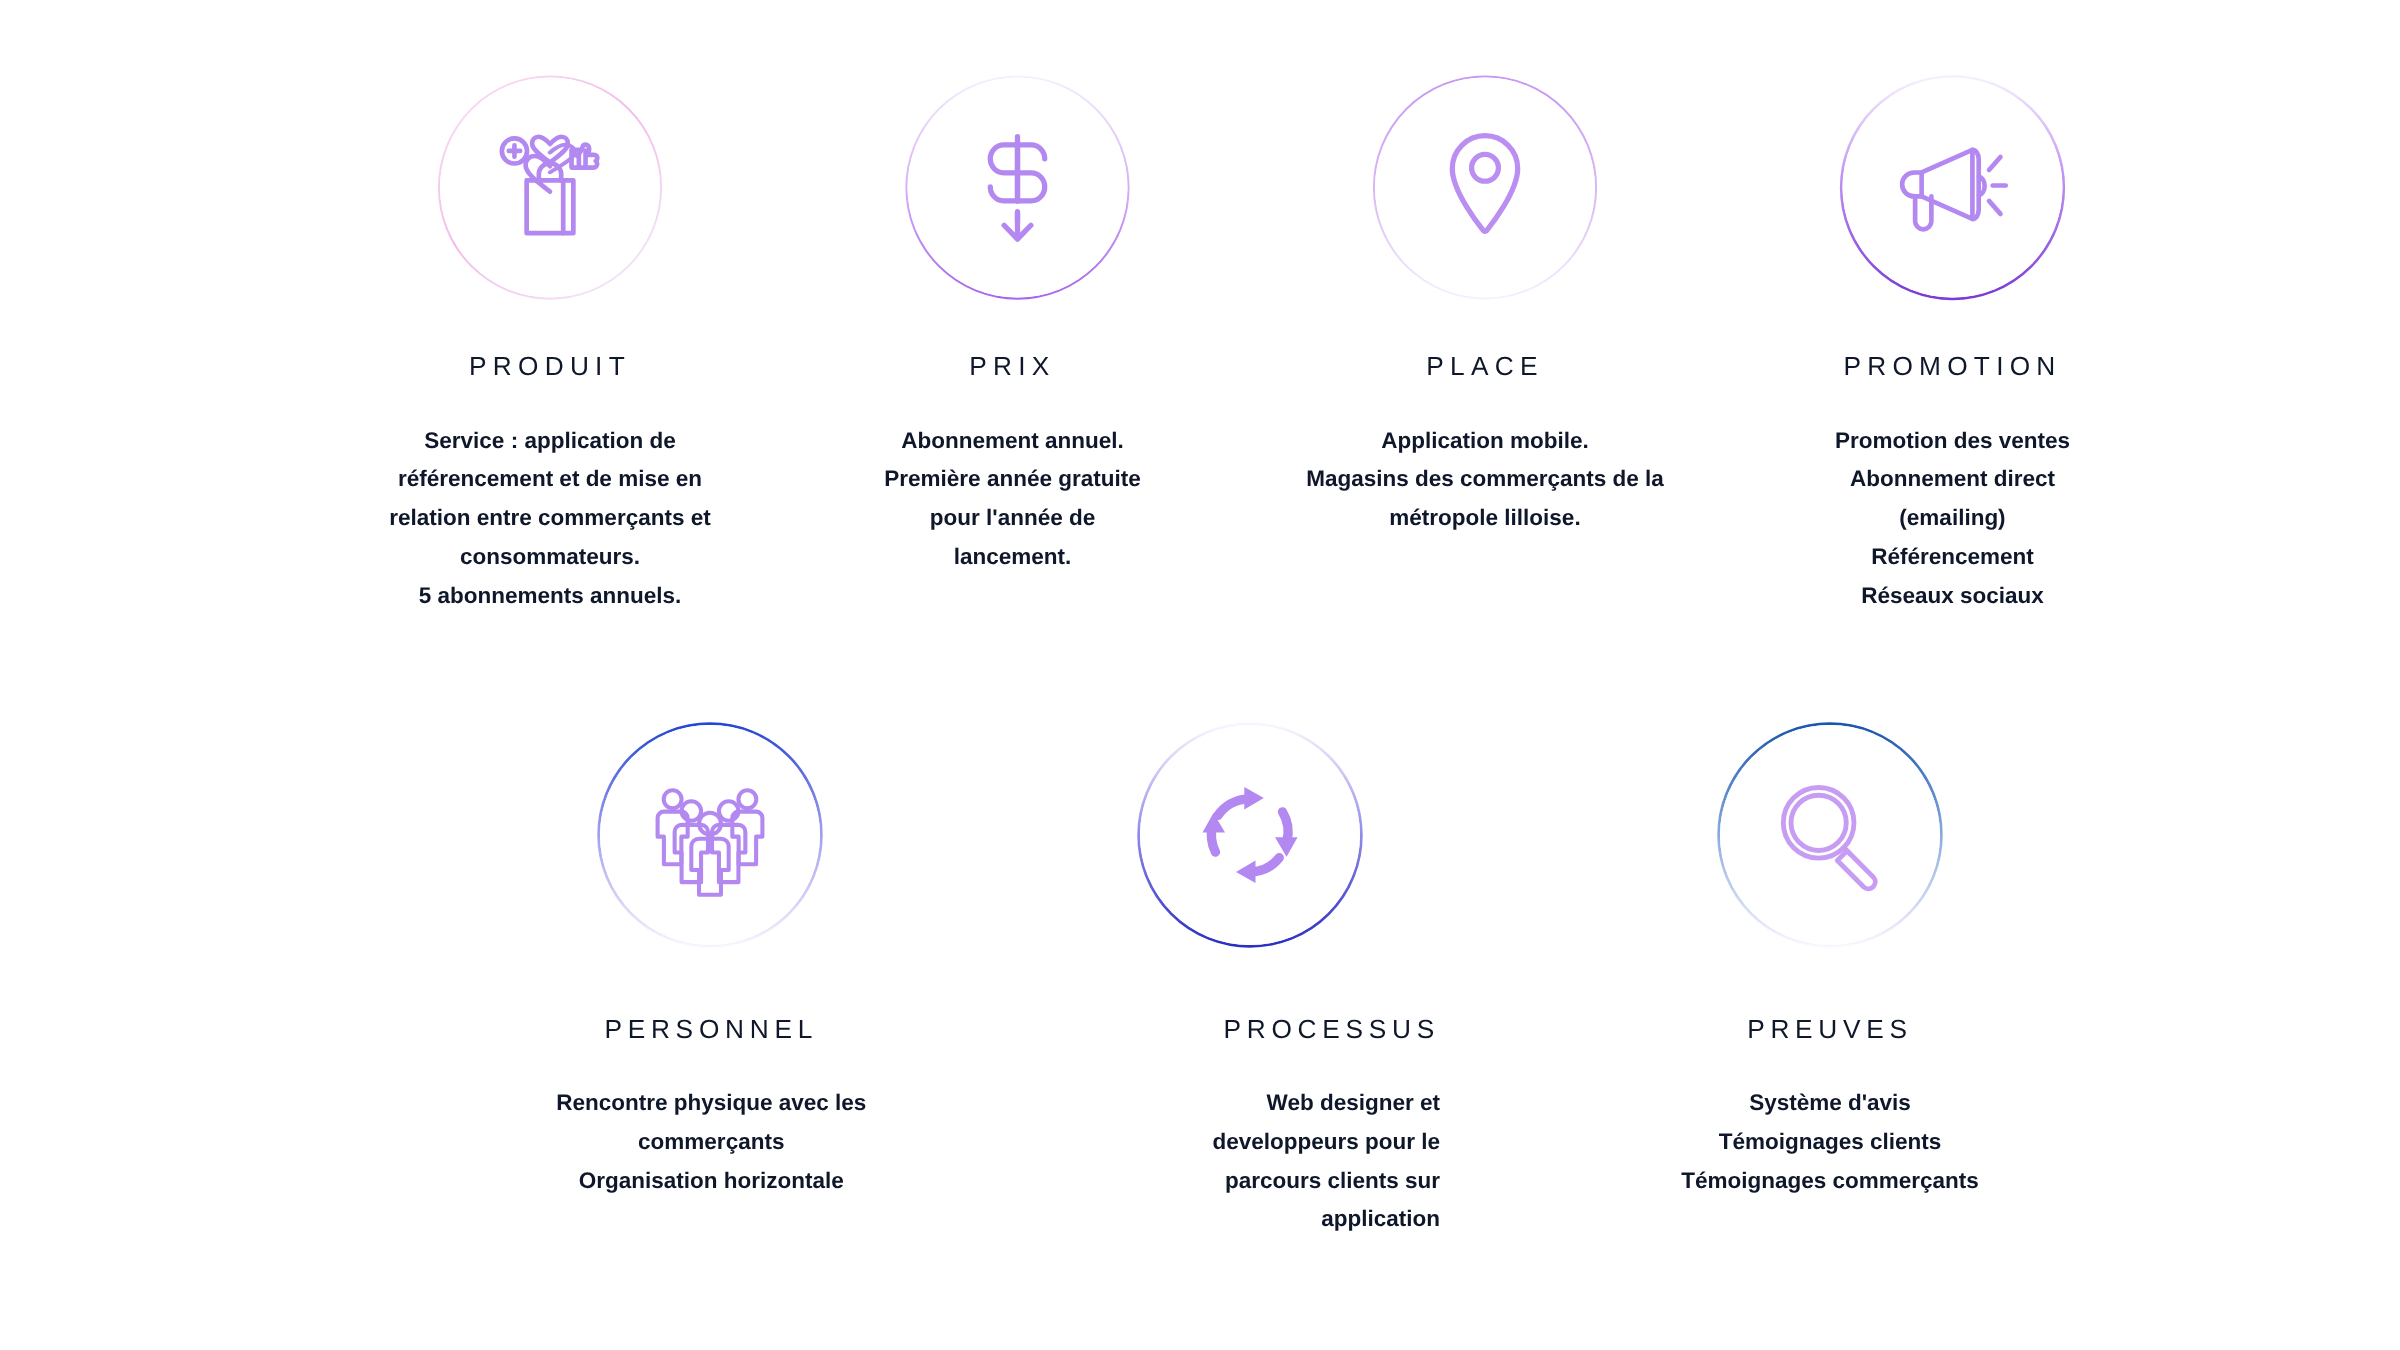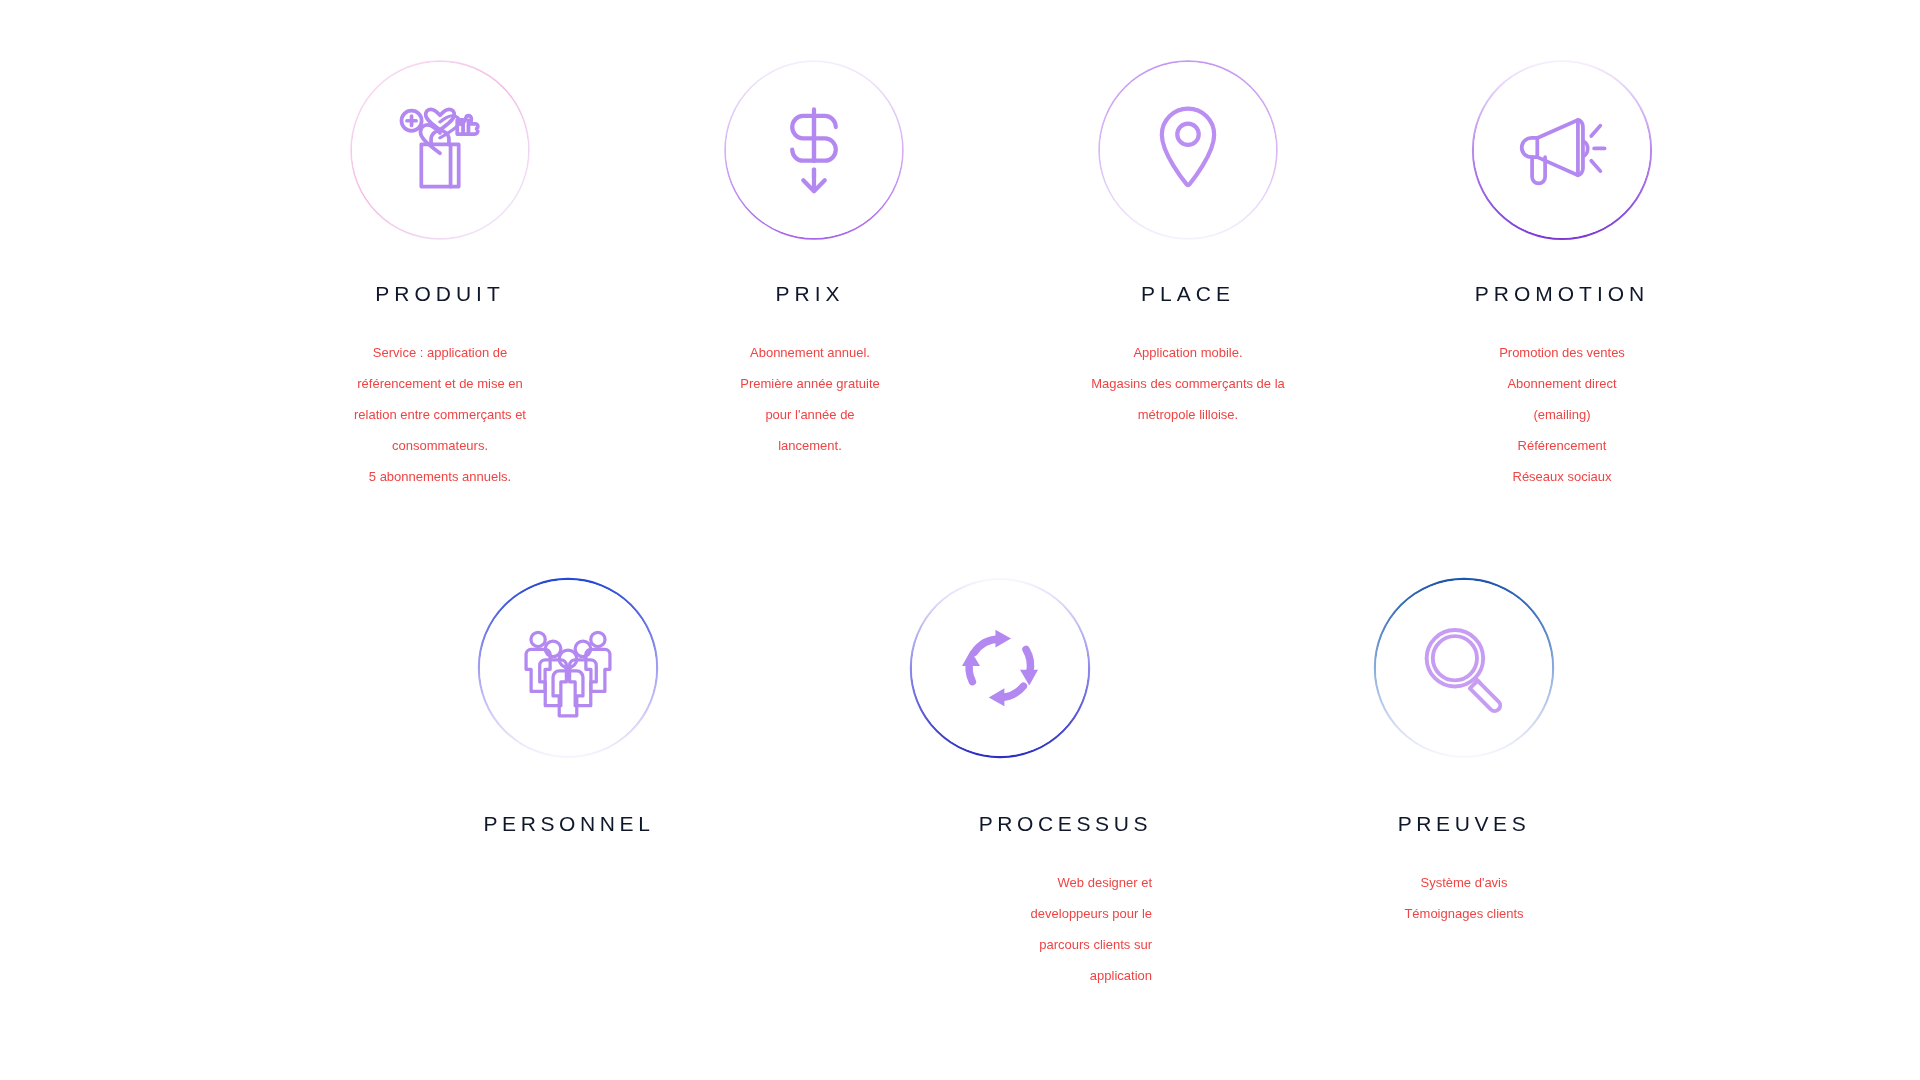--- a/index.html
+++ b/index.html
@@ -65,24 +65,24 @@
   }
   .col-title {
     font-size: 21px;
     letter-spacing: 5.0px;
     color: #0f172a;
     font-weight: 400;
     white-space: nowrap;
     margin-bottom: 31px;
   }
   .col-body {
-    font-size: 13px;
+    font-size: 18px;
     line-height: 31px;
-    color: #ef4444;
-    font-weight: 400;
+    color: #0f172a;
+    font-weight: 700;
   }
   .col-body div { white-space: nowrap; }
 
   .row2 .col-title { letter-spacing: 4.6px; }
 </style>
 </head>
 <body>
 
 <div id="board">
 
@@ -328,33 +328,39 @@
     <svg class="glyph" viewBox="0 0 64 64" fill="none" stroke="#c79df3" stroke-width="2.4" stroke-linecap="round" stroke-linejoin="round">
       <circle cx="26.4" cy="26" r="17.4"></circle>
       <circle cx="26.4" cy="26" r="13.6"></circle>
       <path d="M38.8 38.2 41.8 41.2"></path>
       <path d="M40.4 39.8 53.4 52.8a3.4 3.4 0 0 1-4.8 4.8L35.6 44.6z"></path>
     </svg>
   </div>
 
   <div class="col row2" style="left:388px; top:812px; width:362px;">
     <div class="col-title">PERSONNEL</div>
+    <div class="col-body">
+      <div>Rencontre physique avec les</div>
+      <div>commerçants</div>
+      <div>Organisation horizontale</div>
+    </div>
   </div>
 
   <div class="col row2" style="left:846px; top:812px; width:306px;text-align:right;">
     <div class="col-title">PROCESSUS</div>
     <div class="col-body">
       <div>Web designer et</div>
       <div>developpeurs pour le</div>
       <div>parcours clients sur</div>
       <div>application</div>
     </div>
   </div>
 
   <div class="col row2" style="left:1276px; top:812px; width:376px;">
     <div class="col-title">PREUVES</div>
     <div class="col-body">
       <div>Système d'avis</div>
       <div>Témoignages clients</div>
+      <div>Témoignages commerçants</div>
     </div>
   </div>
 
 </div>
 
 </body></html>

